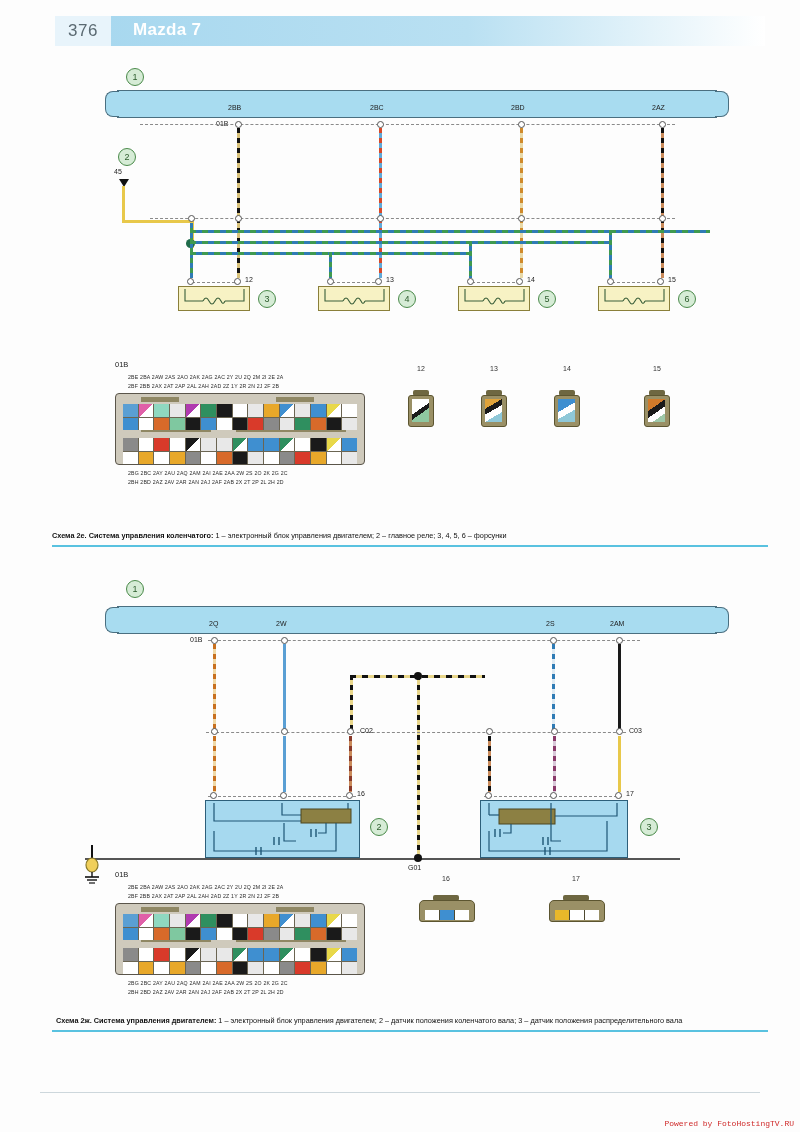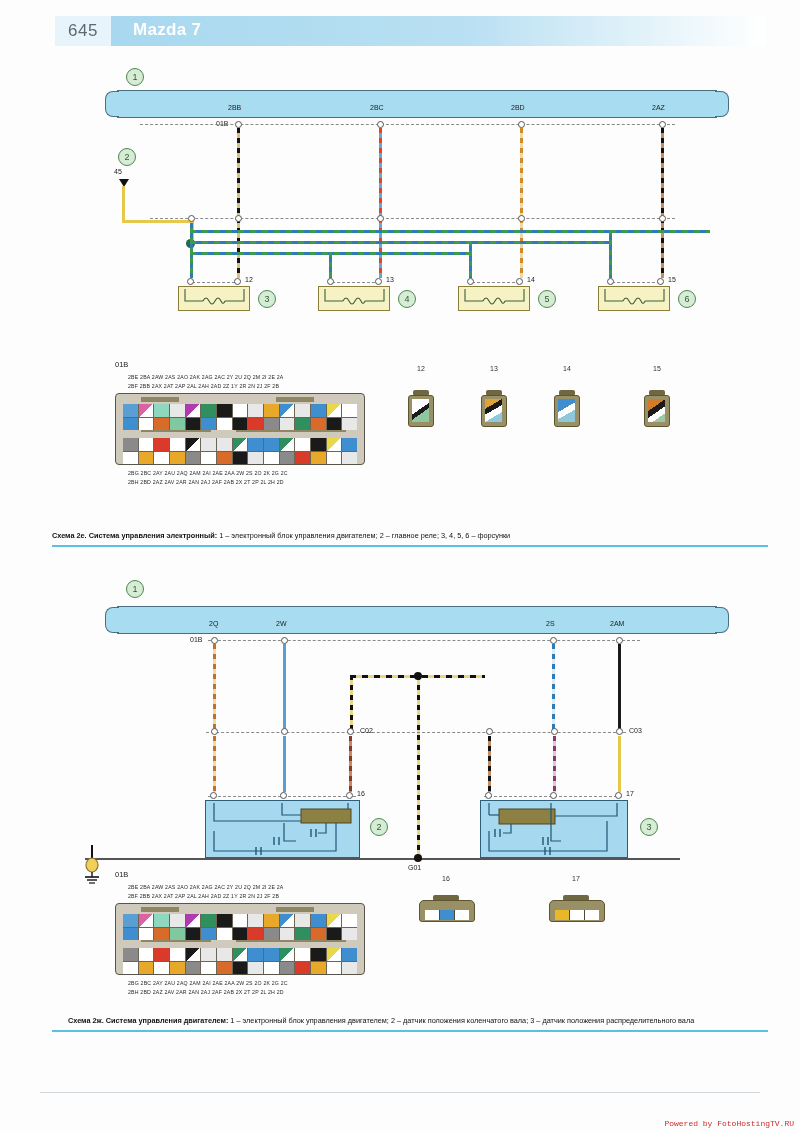--- a/index.html
+++ b/index.html
@@ -76,21 +76,21 @@
   .footer{position:absolute;right:6px;bottom:4px;font-size:8px;color:#cf2a2a;
           font-family:"Liberation Mono",monospace;}
 </style>
 </head>
 <body>
 
 <div class="page">
 
   <div class="hdr">
     <div class="hdr-bar"></div>
-    <div class="hdr-num">645</div>
+    <div class="hdr-num">376</div>
     <div class="hdr-title">Mazda 7</div>
   </div>
 
   <div class="dgm" style="left:0;top:60px;width:800px;height:470px;">
 
     <div class="cnum" style="left:126px;top:8px;">1</div>
 
     <div class="bus" style="left:117px;top:30px;width:600px;height:28px;">
       <div class="bus-l"></div>
       <div class="bus-r"></div>
@@ -325,21 +325,21 @@
       <div class="sc-num" style="left:0;top:0;">15</div>
       <div class="sc-cap" style="left:13px;top:25px;width:16px;height:6px;"></div>
       <div class="sc-body" style="left:8px;top:30px;width:26px;height:32px;">
         <div style="position:absolute;left:3px;top:3px;width:17px;height:23px;
              background:linear-gradient(145deg,#d07a2a 0 35%,#1a1a1a 35% 55%,#fff 55% 75%,#9ec8a8 75% 100%);"></div>
       </div>
     </div>
   </div>
 
   <div class="cap" style="left:52px;top:531px;">
-    <b>Схема 2е. Система управления электронный:</b><span> 1 – электронный блок управления двигателем; 2 – главное реле; 3, 4, 5, 6 – форсунки</span>
+    <b>Схема 2е. Система управления коленчатого:</b><span> 1 – электронный блок управления двигателем; 2 – главное реле; 3, 4, 5, 6 – форсунки</span>
   </div>
   <div class="rule" style="left:52px;top:545px;width:716px;"></div>
 
   <div class="dgm" style="left:0;top:570px;width:800px;height:430px;">
 
     <div class="cnum" style="left:126px;top:10px;">1</div>
 
     <div class="bus" style="left:117px;top:36px;width:600px;height:28px;">
       <div class="bus-l"></div>
       <div class="bus-r"></div>
@@ -566,21 +566,21 @@
       <div class="sc-body" style="left:4px;top:25px;width:56px;height:22px;border-radius:5px 5px 3px 3px;">
         <div class="sc-pins" style="left:5px;top:9px;width:44px;height:10px;">
           <div class="sc-pin" style="flex:1;background:#e8b82a;"></div>
           <div class="sc-pin" style="flex:1;background:#fff;"></div>
           <div class="sc-pin" style="flex:1;background:#fff;"></div>
         </div>
       </div>
     </div>
   </div>
 
-  <div class="cap" style="left:68px;top:1016px;">
+  <div class="cap" style="left:56px;top:1016px;">
     <b>Схема 2ж. Система управления двигателем:</b><span> 1 – электронный блок управления двигателем; 2 – датчик положения коленчатого вала; 3 – датчик положения распределительного вала</span>
   </div>
   <div class="rule" style="left:52px;top:1030px;width:716px;"></div>
 
   <div class="rule-thin" style="left:40px;top:1092px;width:720px;"></div>
 
   <div class="footer">Powered by FotoHostingTV.RU</div>
 </div>
 
 </body></html>

